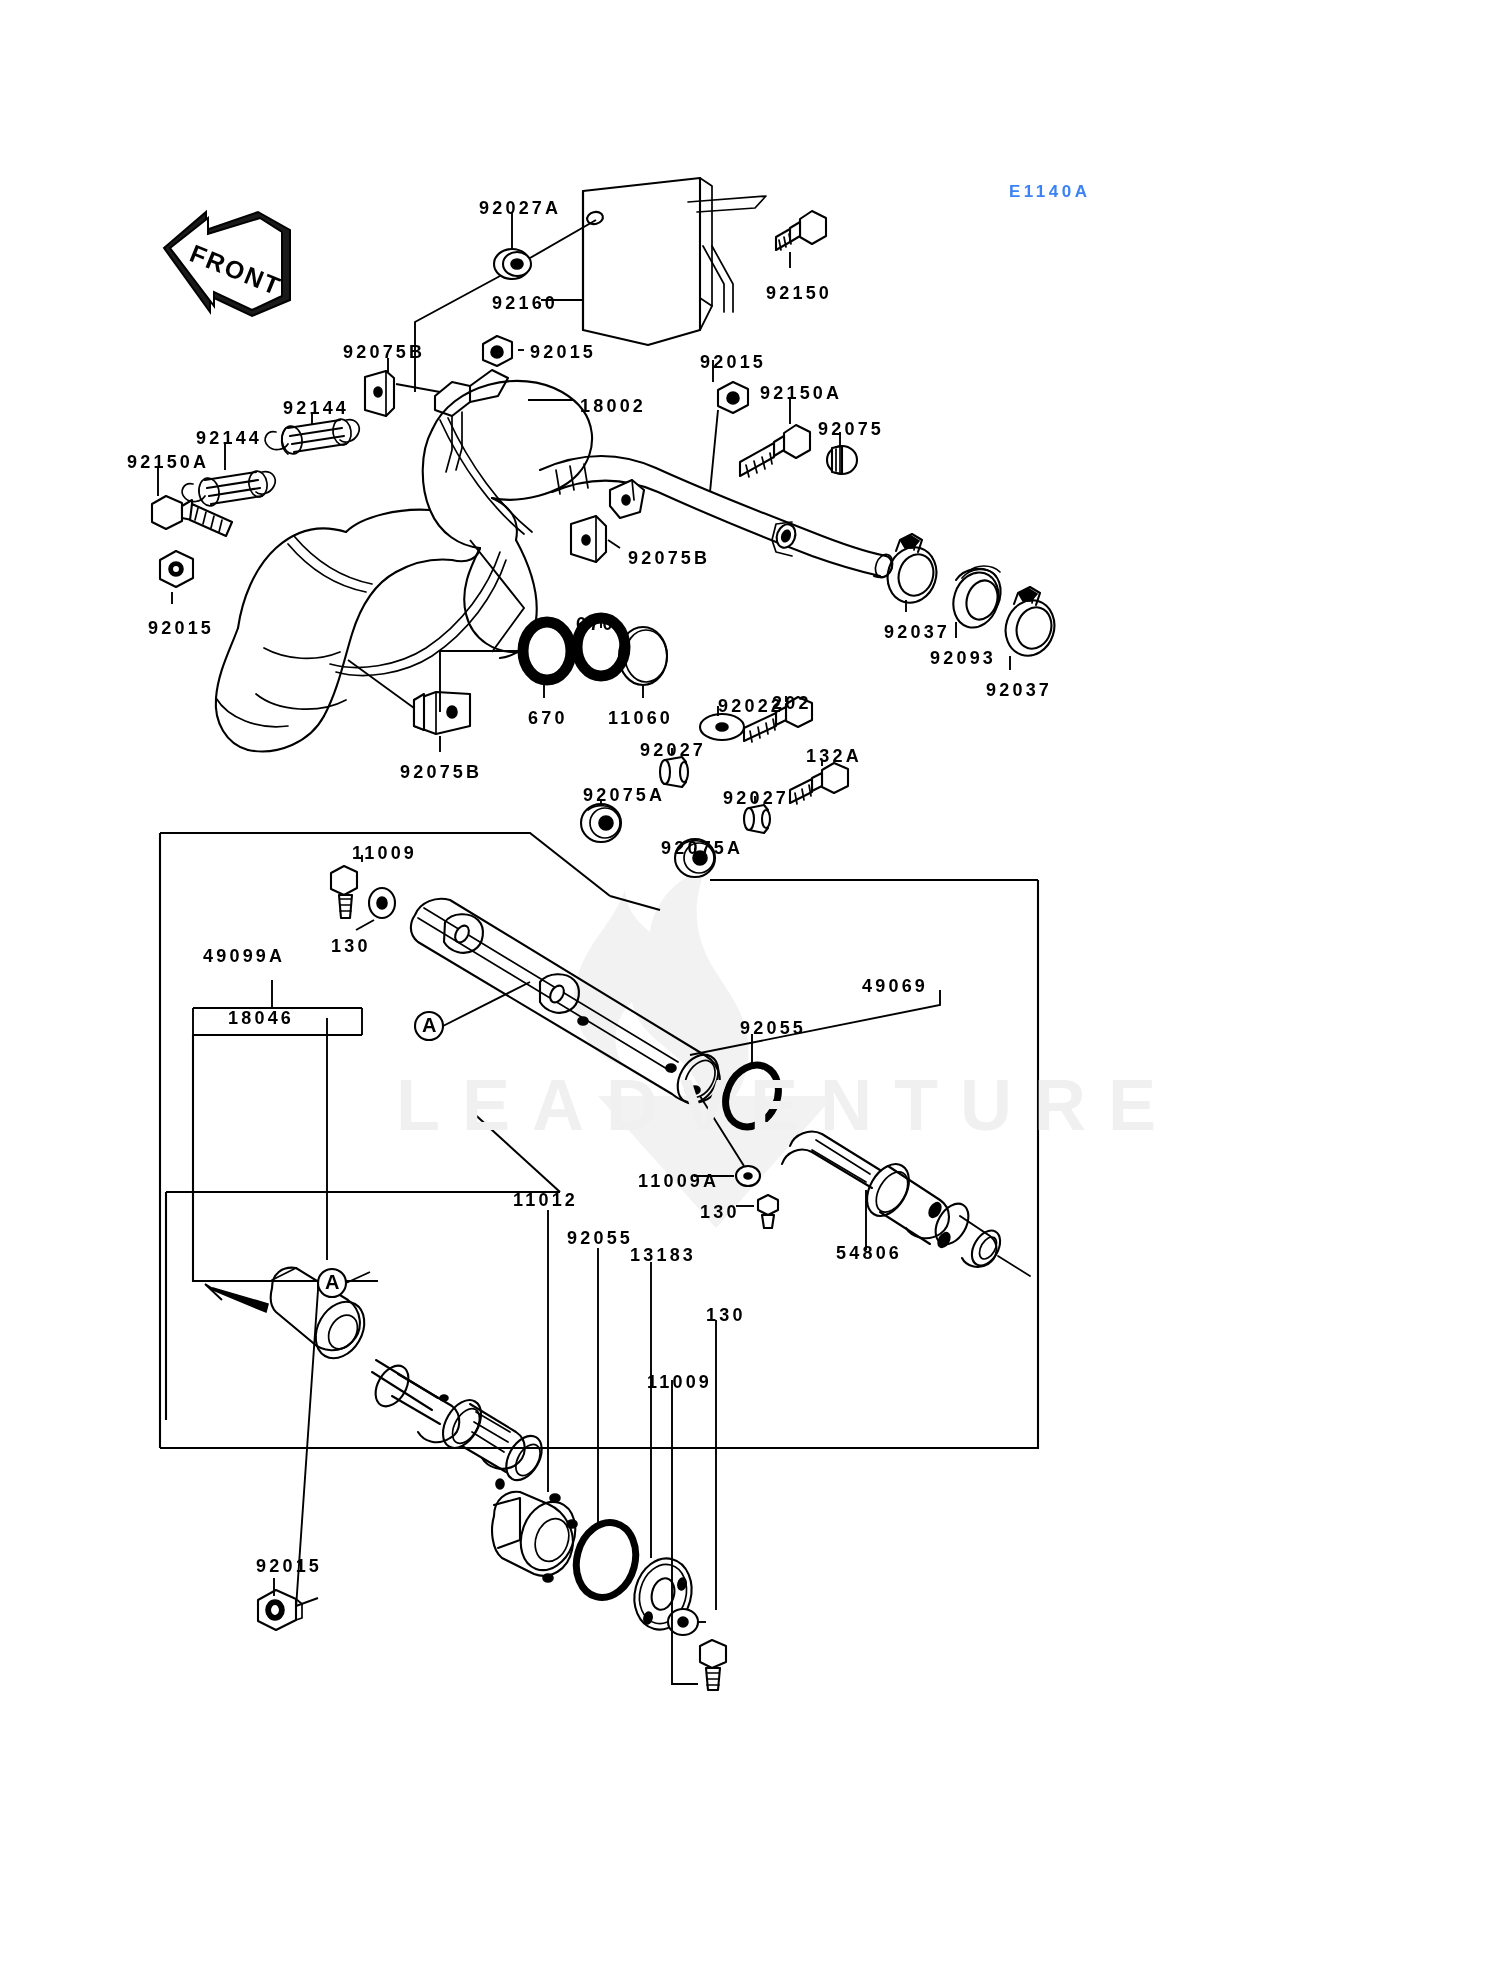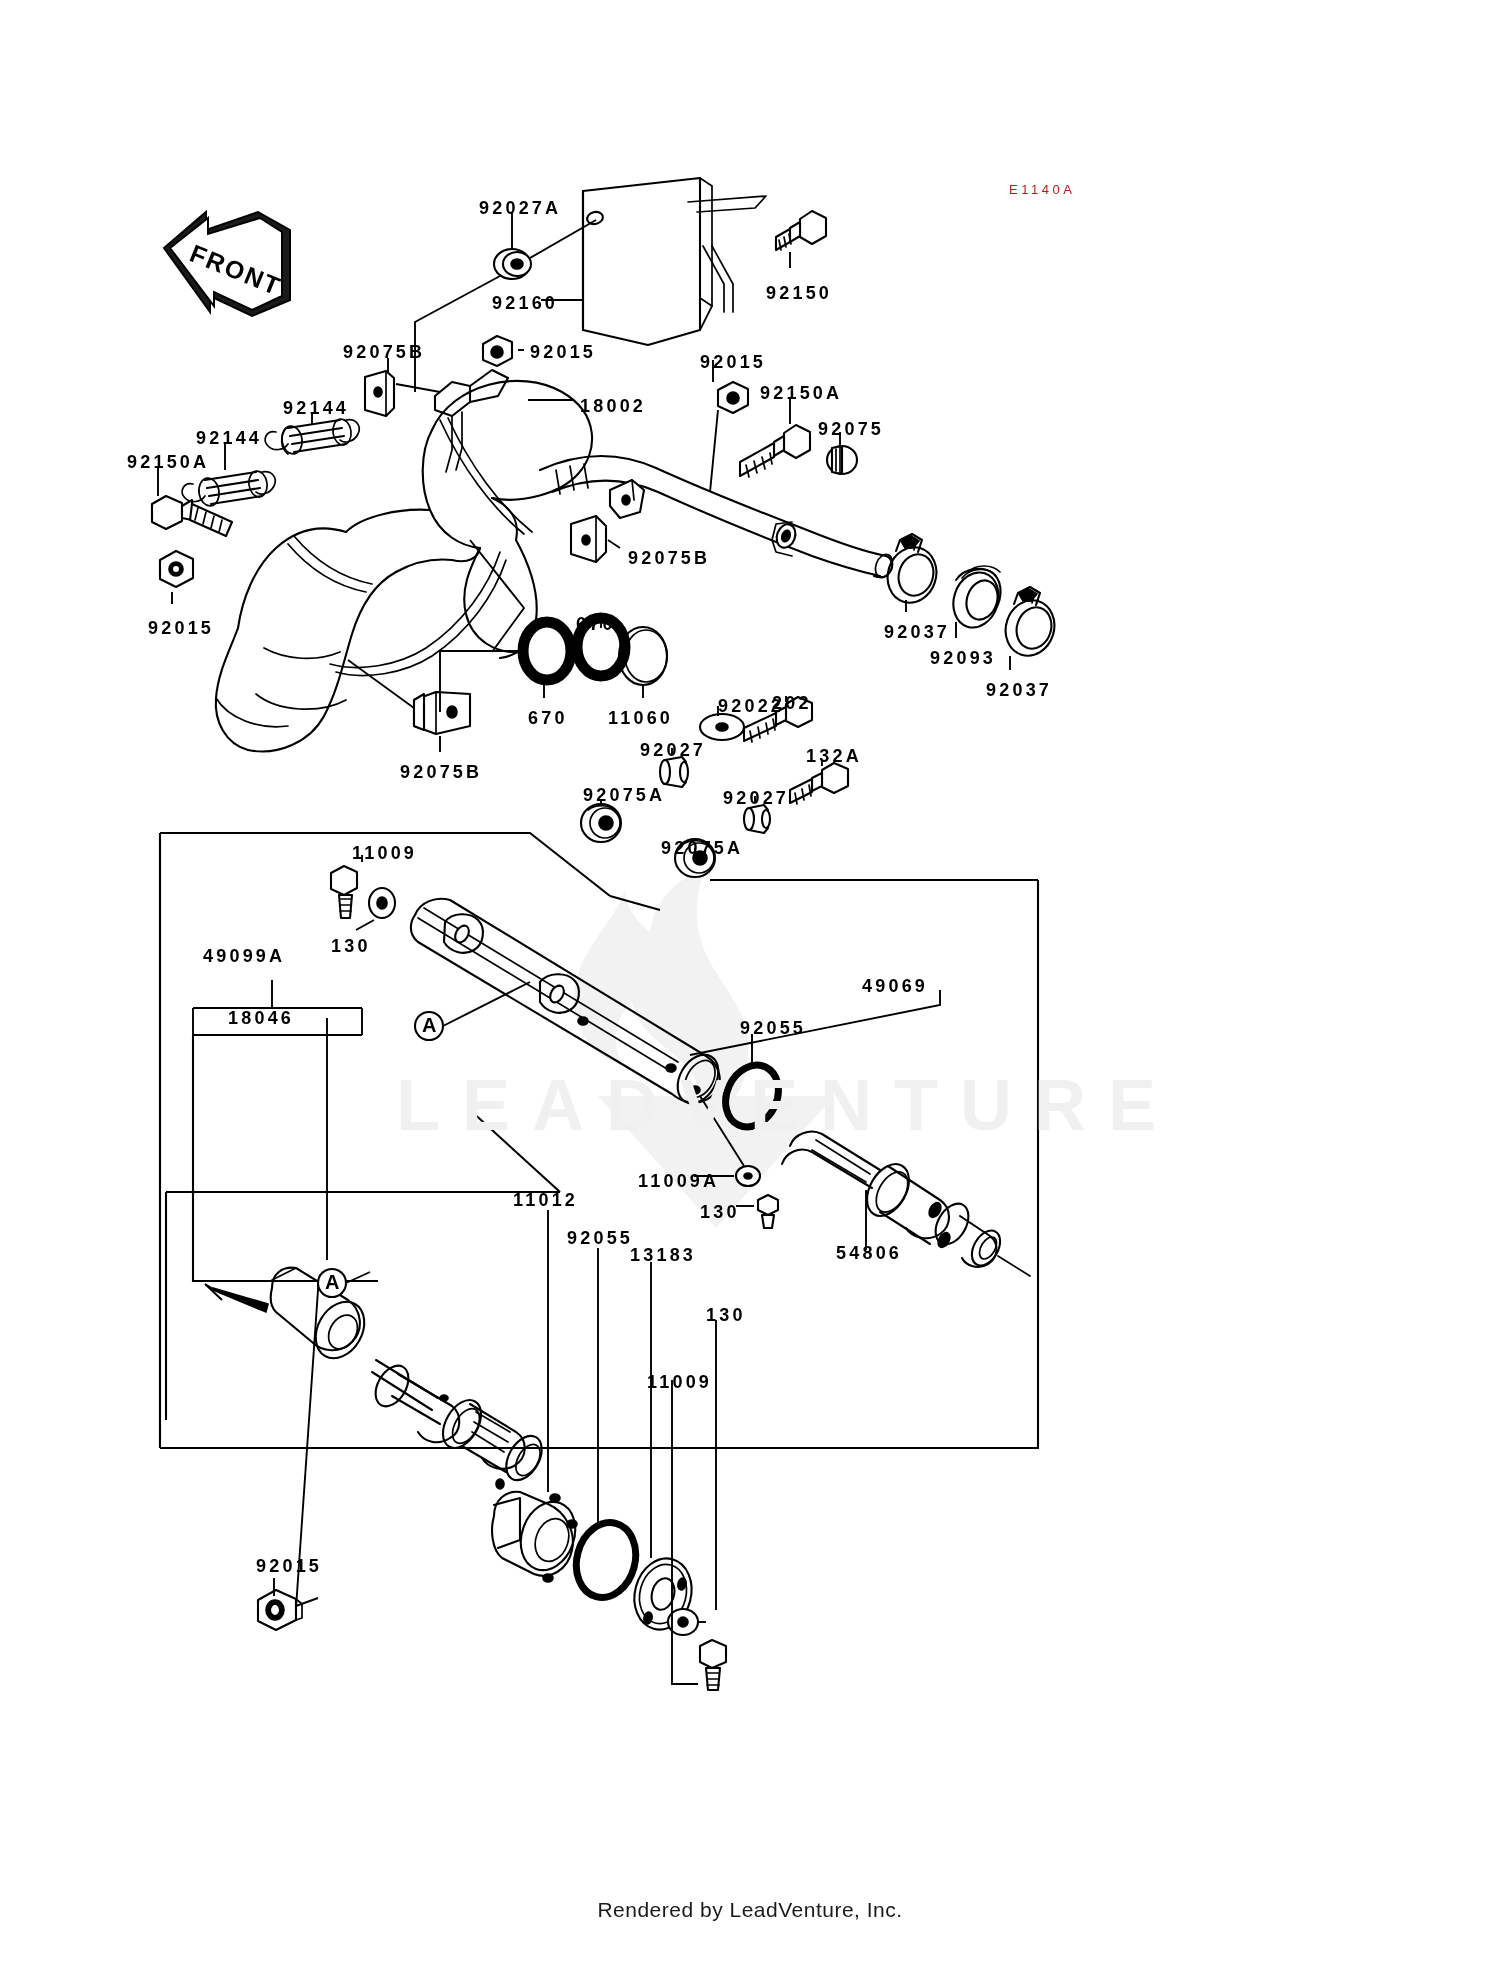--- a/index.html
+++ b/index.html
@@ -3,21 +3,21 @@
 <meta charset="utf-8">
 <style>
   html,body{margin:0;padding:0;background:#ffffff;}
   body{width:1500px;height:1962px;position:relative;overflow:hidden;
        font-family:"Liberation Sans", sans-serif;}
   #sheet{position:absolute;left:0;top:0;width:1500px;height:1962px;background:#fff;}
   svg#diagram{position:absolute;left:0;top:0;width:1500px;height:1962px;}
 
   .lbl{position:absolute;font-family:"Liberation Sans", sans-serif;
        font-size:18px;font-weight:700;letter-spacing:3.2px;color:#000;white-space:nowrap;}
-  .diagcode{position:absolute;font-size:13px;font-weight:400;letter-spacing:3.5px;color:#b91c1c;}
+  .diagcode{position:absolute;font-size:17px;font-weight:700;letter-spacing:3.5px;color:#3b82f6;}
   .footer{position:absolute;left:0;top:1898px;width:1500px;text-align:center;
           font-size:21px;color:#1a1a1a;letter-spacing:.5px;}
   .wm-text{position:absolute;font-size:72px;font-weight:700;letter-spacing:22px;
            color:#f0f0f0;user-select:none;}
   .front-wrap{position:absolute;left:148px;top:200px;width:170px;height:120px;}
 </style>
 </head>
 <body>
 
 <div id="sheet">
@@ -549,15 +549,14 @@
       <div class="lbl" style="left: 706px; top: 1305px;">130</div>
       <div class="lbl" style="left: 647px; top: 1372px;">11009</div>
       <div class="lbl" style="left: 256px; top: 1556px;">92015</div>
     </div>
 
   <div id="bubble-layer">
       <div style="position: absolute; left: 422px; top: 1014px; font-size: 20px; font-weight: 700; font-family: &quot;Liberation Sans&quot;, sans-serif; color: rgb(0, 0, 0);">A</div>
       <div style="position: absolute; left: 325px; top: 1271px; font-size: 20px; font-weight: 700; font-family: &quot;Liberation Sans&quot;, sans-serif; color: rgb(0, 0, 0);">A</div>
     </div>
 
-  <div class="footer">Rendered by LeadVenture, Inc.</div>
 
 </div>
 
 </body></html>

